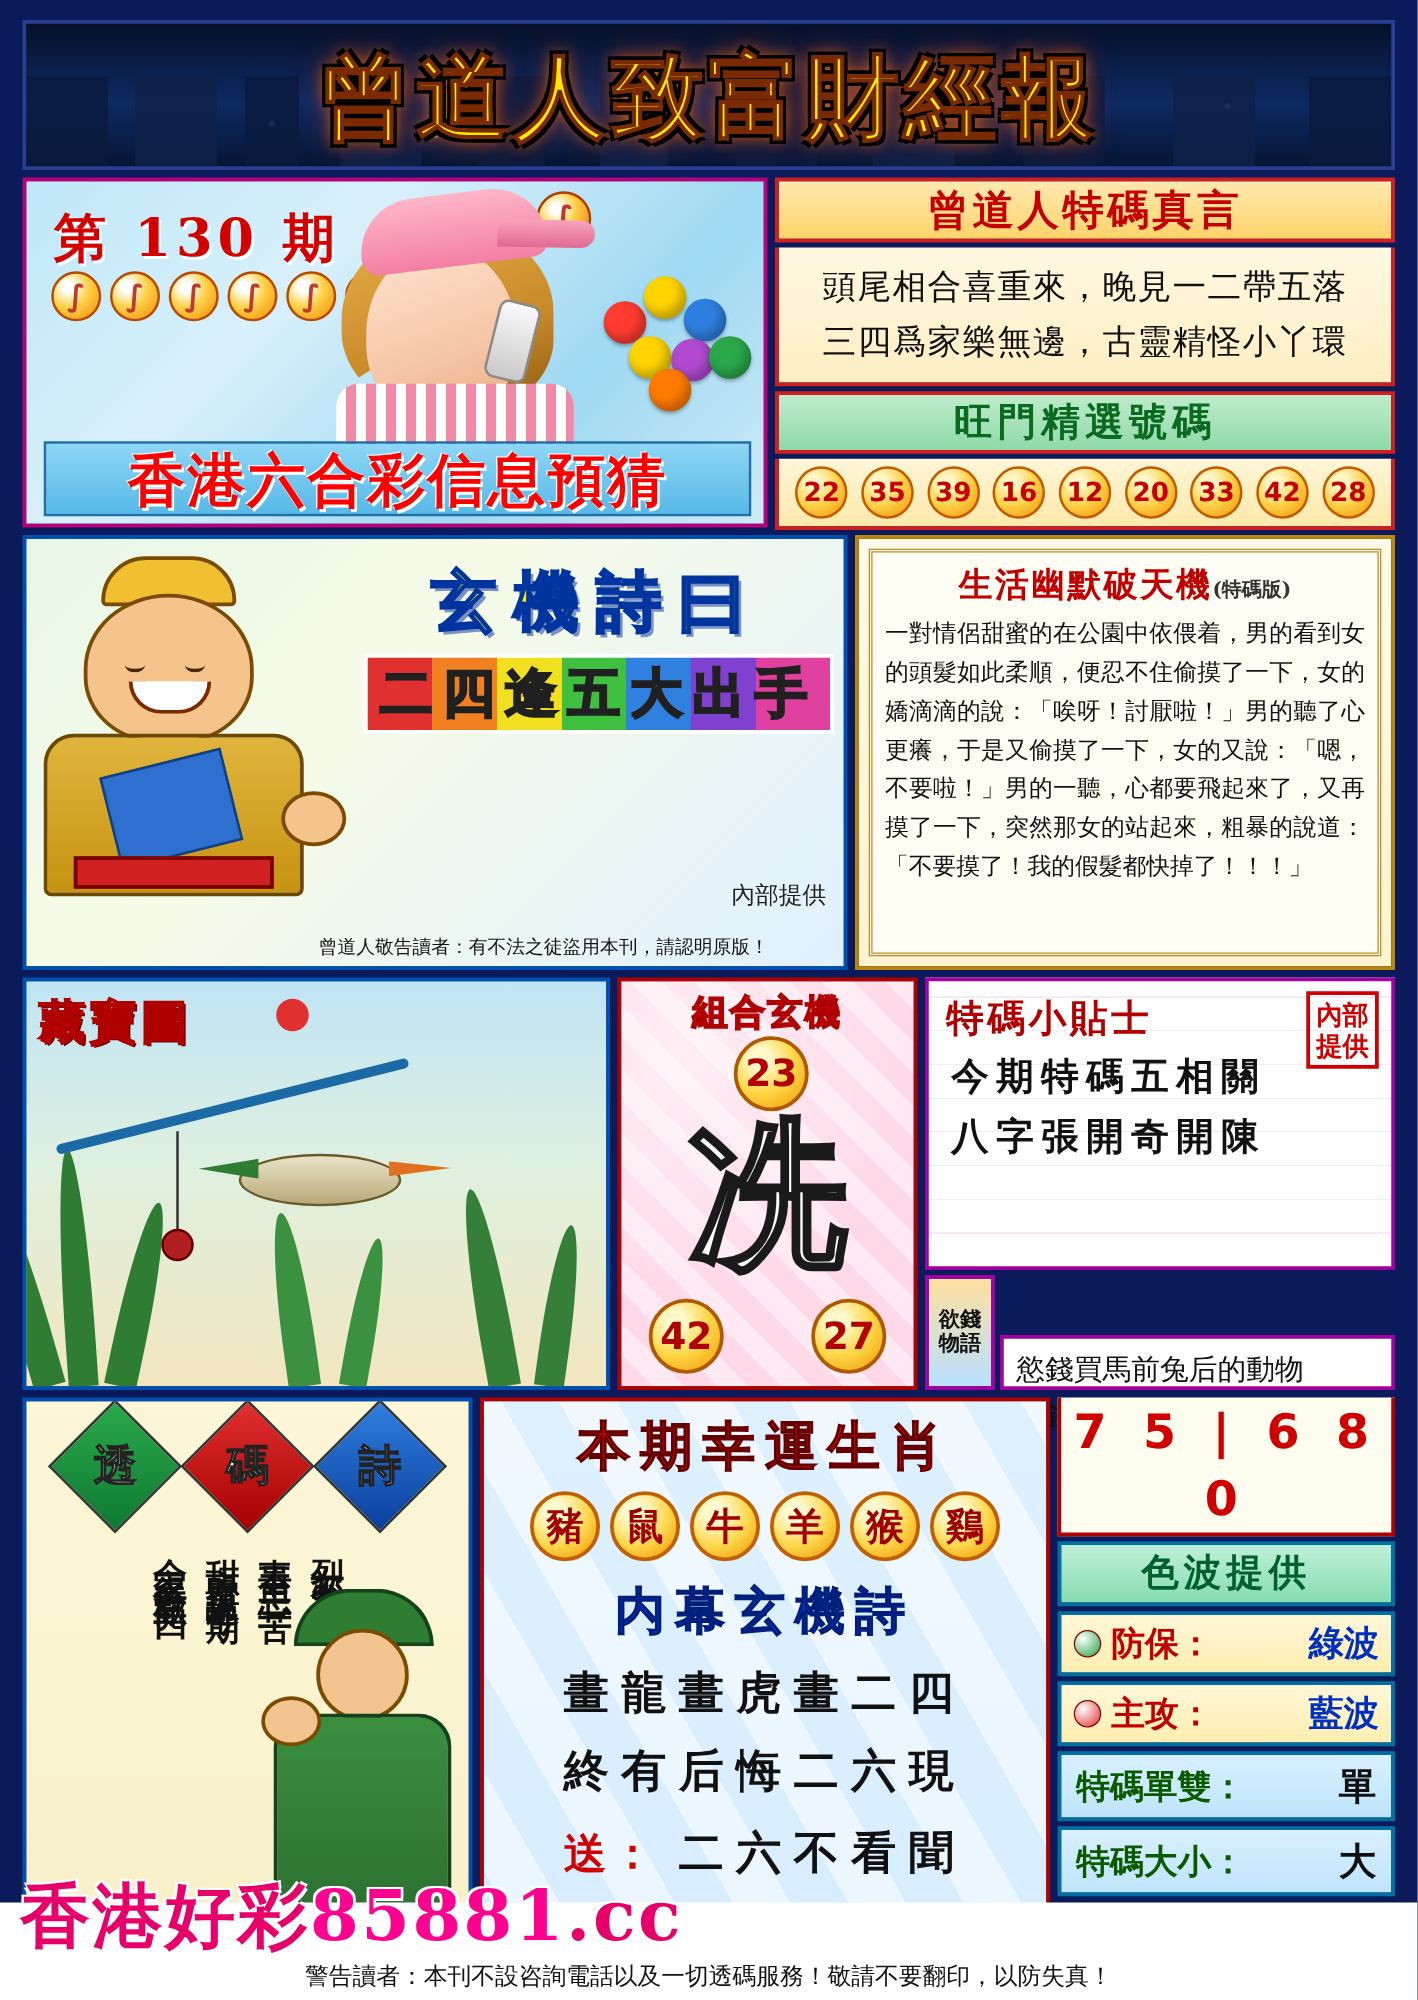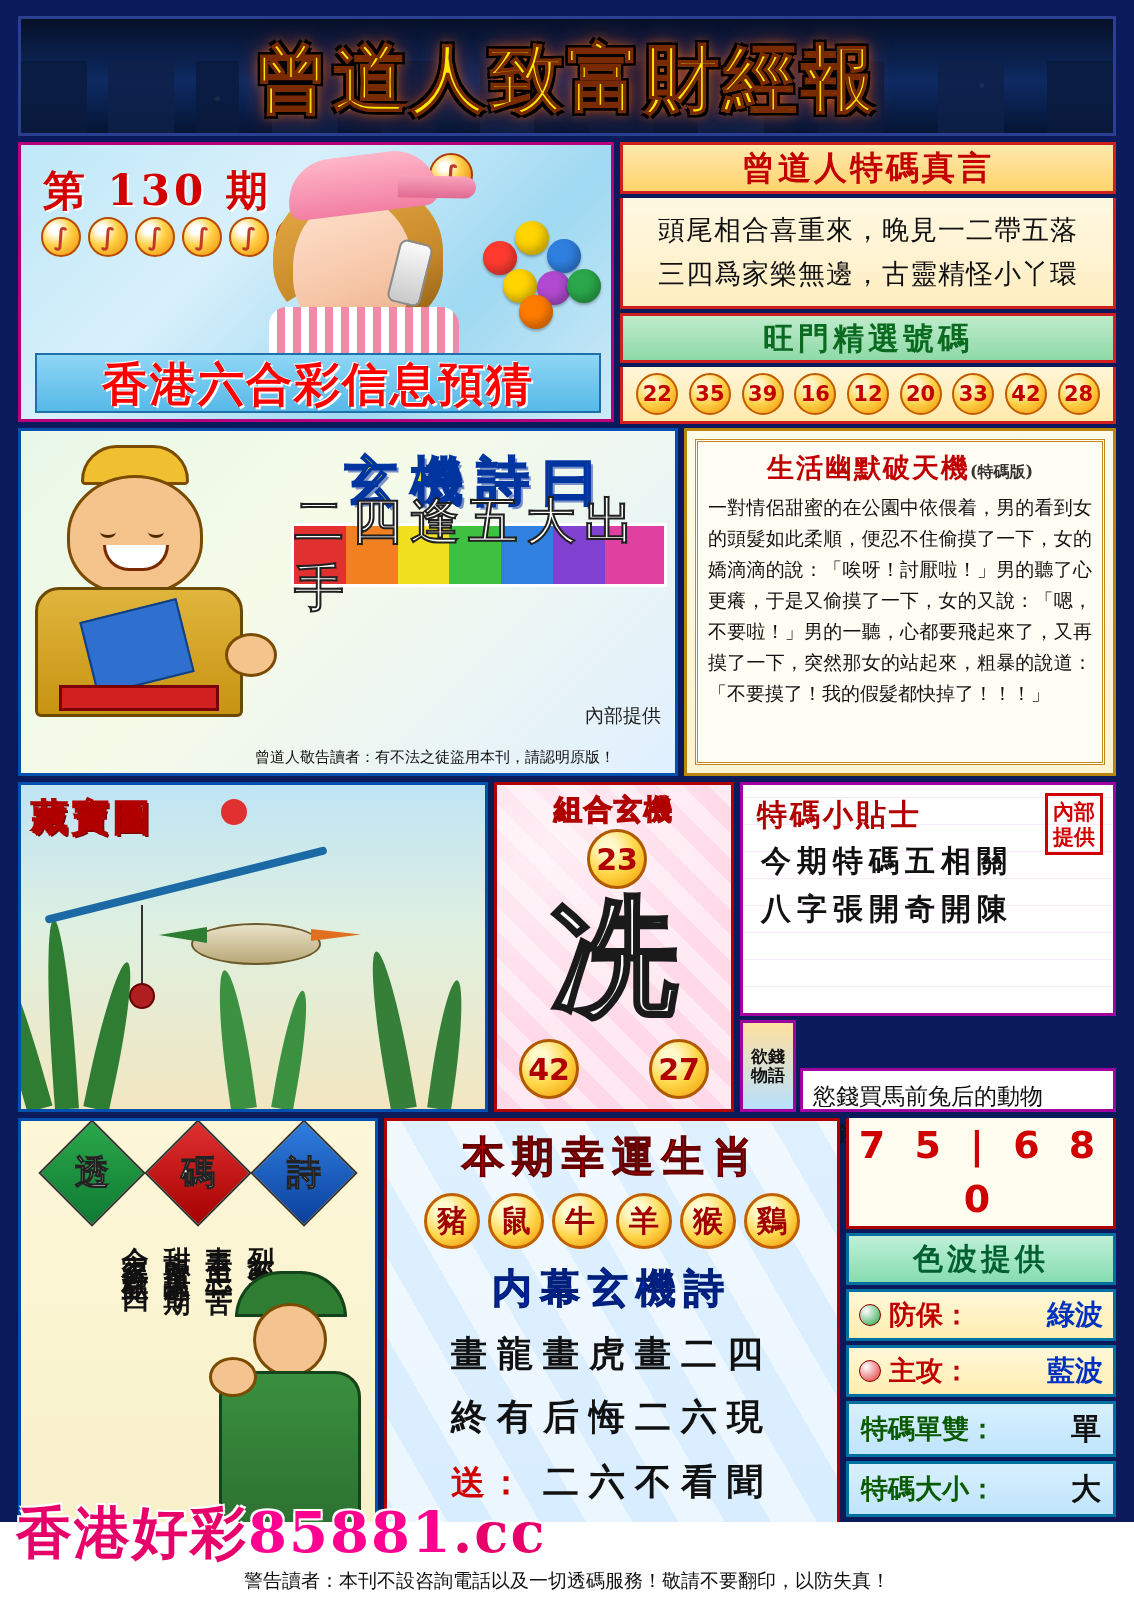--- a/index.html
+++ b/index.html
@@ -176,21 +176,21 @@
     font-family: "DejaVu Serif", serif; font-size: 52px; font-weight: 700; letter-spacing: 14px;
     color: #f4f400; -webkit-text-stroke: 2px #0035a0;
     text-shadow: 3px 3px 0 rgba(0,40,160,.5);
   }
   .rainbow-strip {
     position: absolute; left: 270px; top: 92px; width: 376px; height: 64px;
     background: linear-gradient(90deg,#e03030 0 14%, #f08020 14% 28%, #f0e020 28% 42%, #40c040 42% 56%, #3080e0 56% 70%, #8040d0 70% 84%, #e040a0 84% 100%);
     border: 3px solid #ffffff; display:flex; align-items:center; justify-content:center;
   }
   .rainbow-strip span {
-    font-family: "DejaVu Serif", serif; font-size: 50px; font-weight: 400; letter-spacing: 8px;
+    font-family: "DejaVu Serif", serif; font-size: 42px; font-weight: 700; letter-spacing: 8px;
     color: #ffffff; -webkit-text-stroke: 2px #202020;
   }
   .poem-note {
     position: absolute; right: 14px; bottom: 44px; font-family: "DejaVu Serif", serif;
     font-size: 19px; color: #202020;
   }
   .poem-warn {
     position: absolute; left: 234px; bottom: 6px; font-size: 15px; color: #111;
     font-family: "DejaVu Sans", sans-serif;
   }

